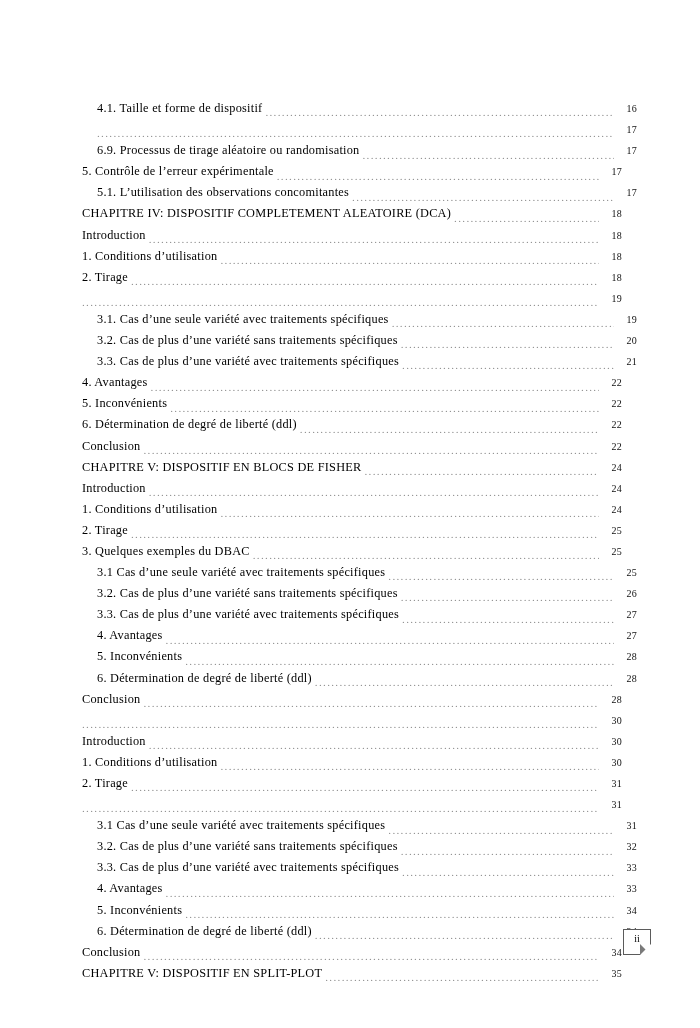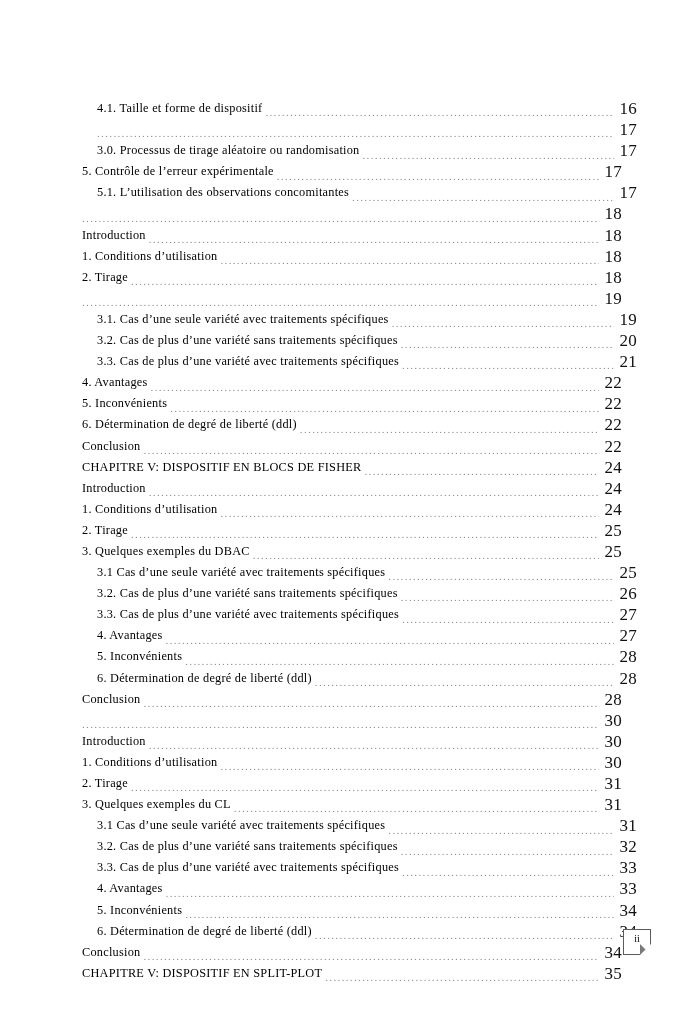--- a/index.html
+++ b/index.html
@@ -74,21 +74,21 @@
     color: #8d8d8d;
     letter-spacing: 1.35px;
     line-height: 1;
   }
 
   .toc-page {
     flex: 0 0 auto;
     width: 20px;
     text-align: right;
     padding-left: 3px;
-    font-size: 17px;
+    font-size: 10px;
     color: #111;
   }
 
   
   #page-badge {
     position: absolute;
     left: 623px;
     top: 929px;
     width: 28px;
     height: 26px;
@@ -132,35 +132,36 @@
       <div class="toc-row lvl1">
         <span class="toc-title">4.1. Taille et forme de dispositif</span>
         <span class="toc-dots"></span>
         <span class="toc-page">16</span>
       </div>
       <div class="toc-row lvl1">
         <span class="toc-dots"></span>
         <span class="toc-page">17</span>
       </div>
       <div class="toc-row lvl1">
-        <span class="toc-title">3.0. Processus de tirage aléatoire ou randomisation</span>
+        <span class="toc-title">6.9. Processus de tirage aléatoire ou randomisation</span>
         <span class="toc-dots"></span>
         <span class="toc-page">17</span>
       </div>
       <div class="toc-row">
         <span class="toc-title">5. Contrôle de l’erreur expérimentale</span>
         <span class="toc-dots"></span>
         <span class="toc-page">17</span>
       </div>
       <div class="toc-row lvl1">
         <span class="toc-title">5.1. L’utilisation des observations concomitantes</span>
         <span class="toc-dots"></span>
         <span class="toc-page">17</span>
       </div>
       <div class="toc-row">
+        <span class="toc-title">CHAPITRE IV: DISPOSITIF COMPLETEMENT ALEATOIRE (DCA)</span>
         <span class="toc-dots"></span>
         <span class="toc-page">18</span>
       </div>
       <div class="toc-row">
         <span class="toc-title">Introduction</span>
         <span class="toc-dots"></span>
         <span class="toc-page">18</span>
       </div>
       <div class="toc-row">
         <span class="toc-title">1. Conditions d’utilisation</span>
@@ -284,21 +285,20 @@
         <span class="toc-title">1. Conditions d’utilisation</span>
         <span class="toc-dots"></span>
         <span class="toc-page">30</span>
       </div>
       <div class="toc-row">
         <span class="toc-title">2. Tirage</span>
         <span class="toc-dots"></span>
         <span class="toc-page">31</span>
       </div>
       <div class="toc-row">
-        <span class="toc-title">3. Quelques exemples du CL</span>
         <span class="toc-dots"></span>
         <span class="toc-page">31</span>
       </div>
       <div class="toc-row lvl1">
         <span class="toc-title">3.1 Cas d’une seule variété avec traitements spécifiques</span>
         <span class="toc-dots"></span>
         <span class="toc-page">31</span>
       </div>
       <div class="toc-row lvl1">
         <span class="toc-title">3.2. Cas de plus d’une variété sans traitements spécifiques</span>

